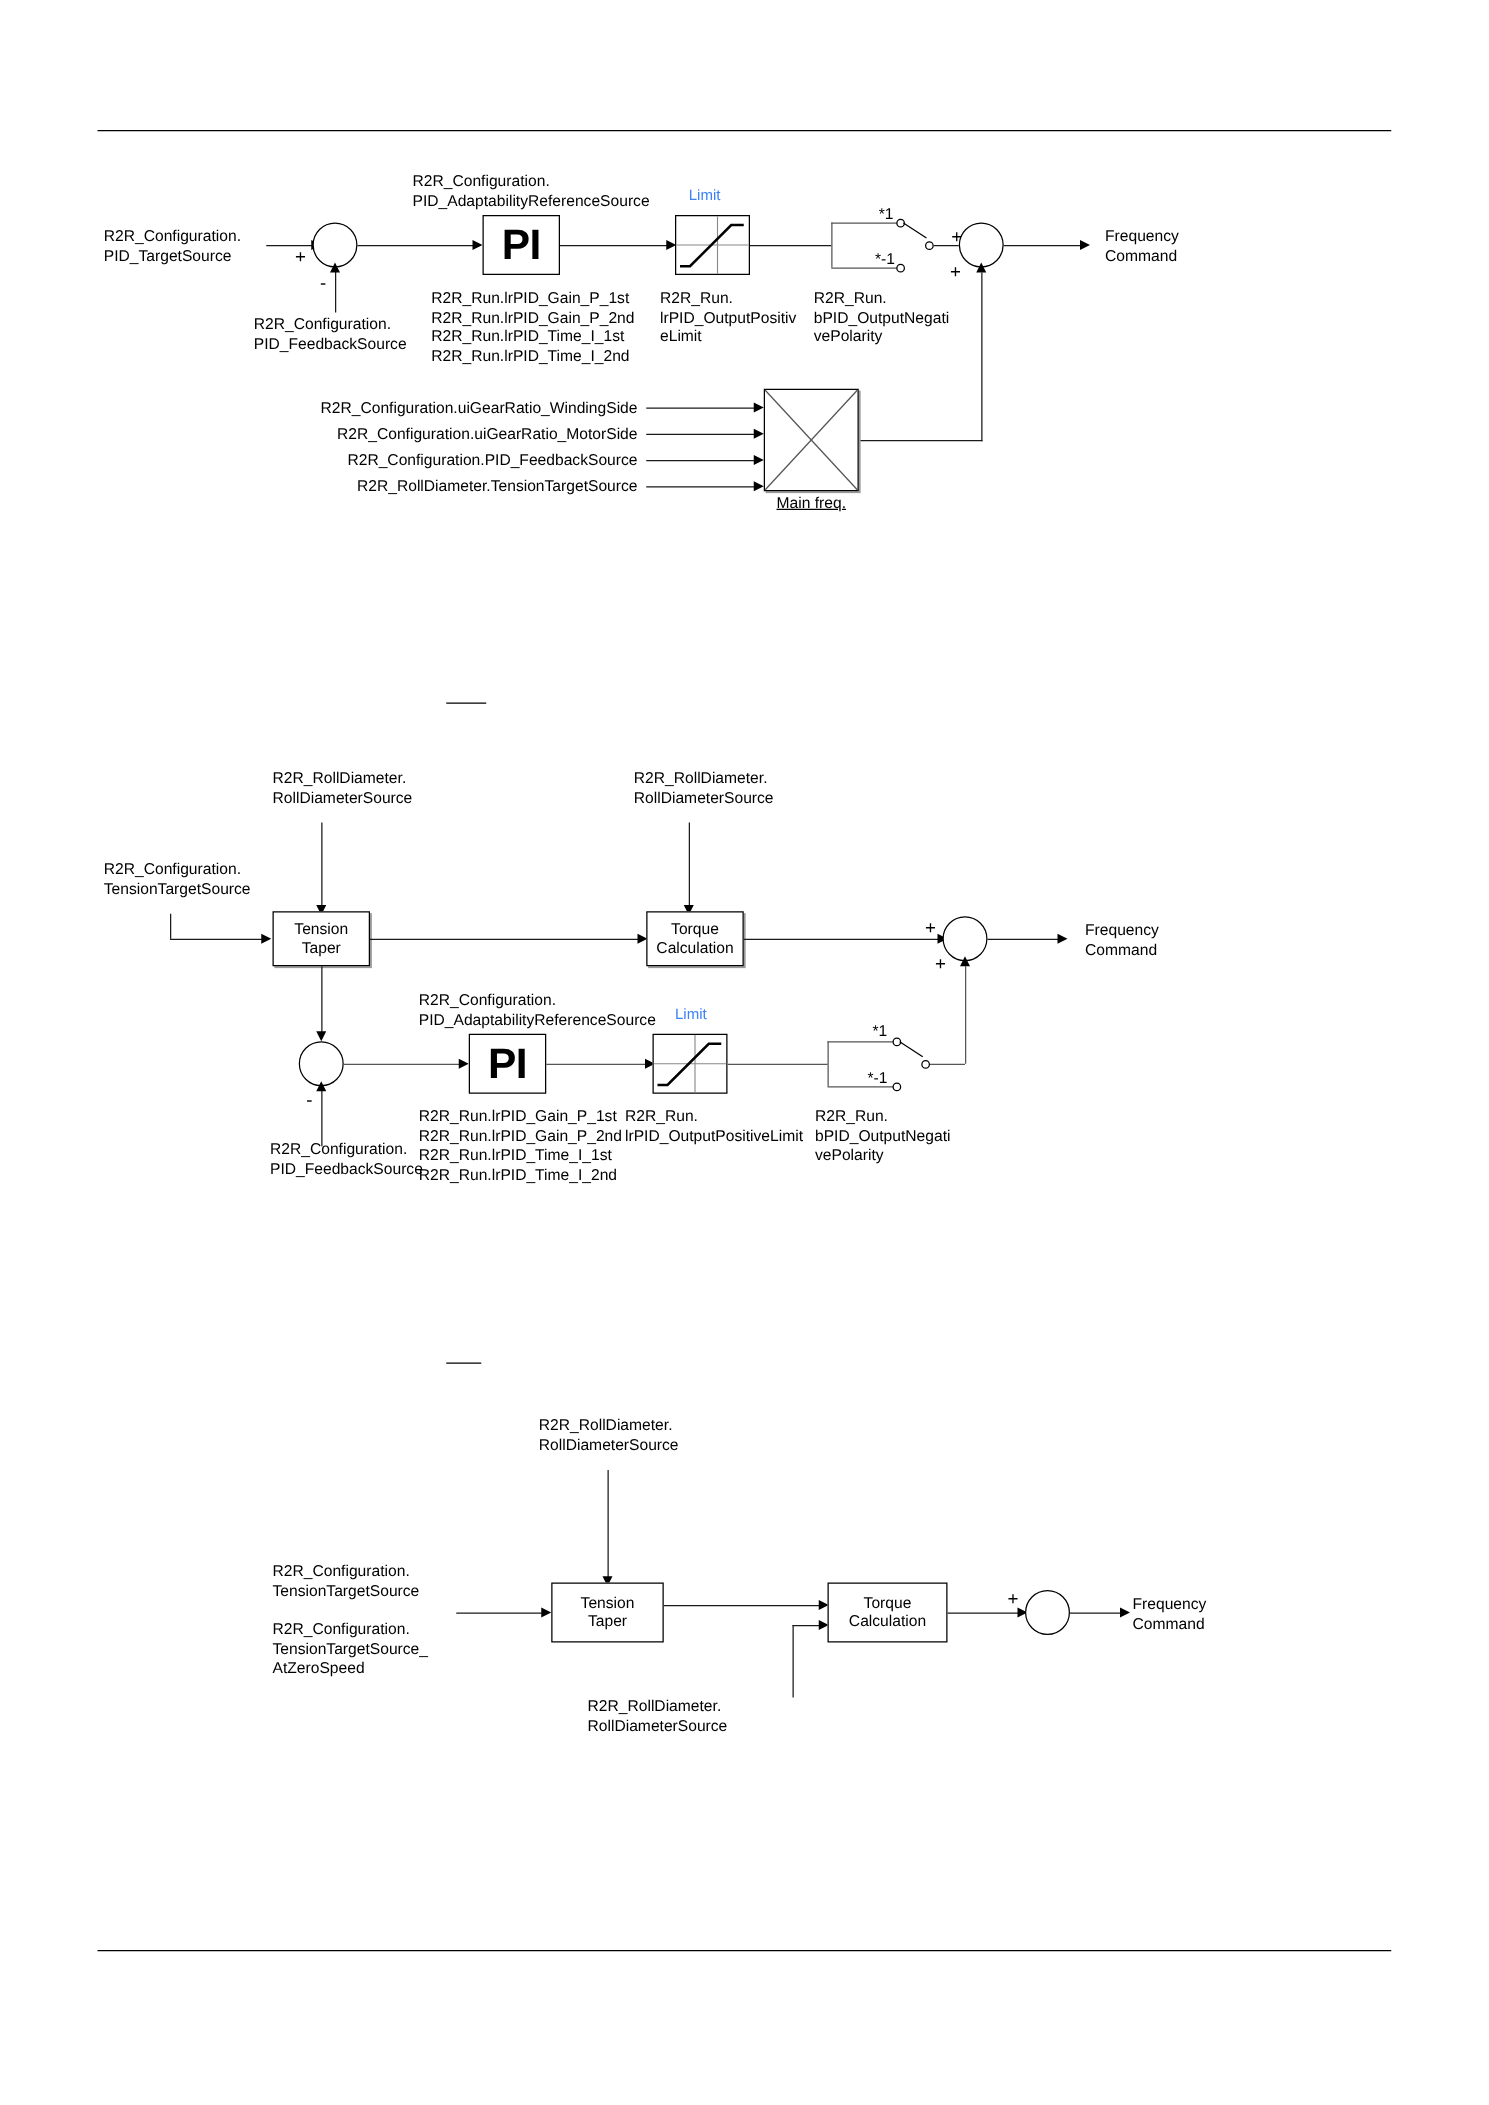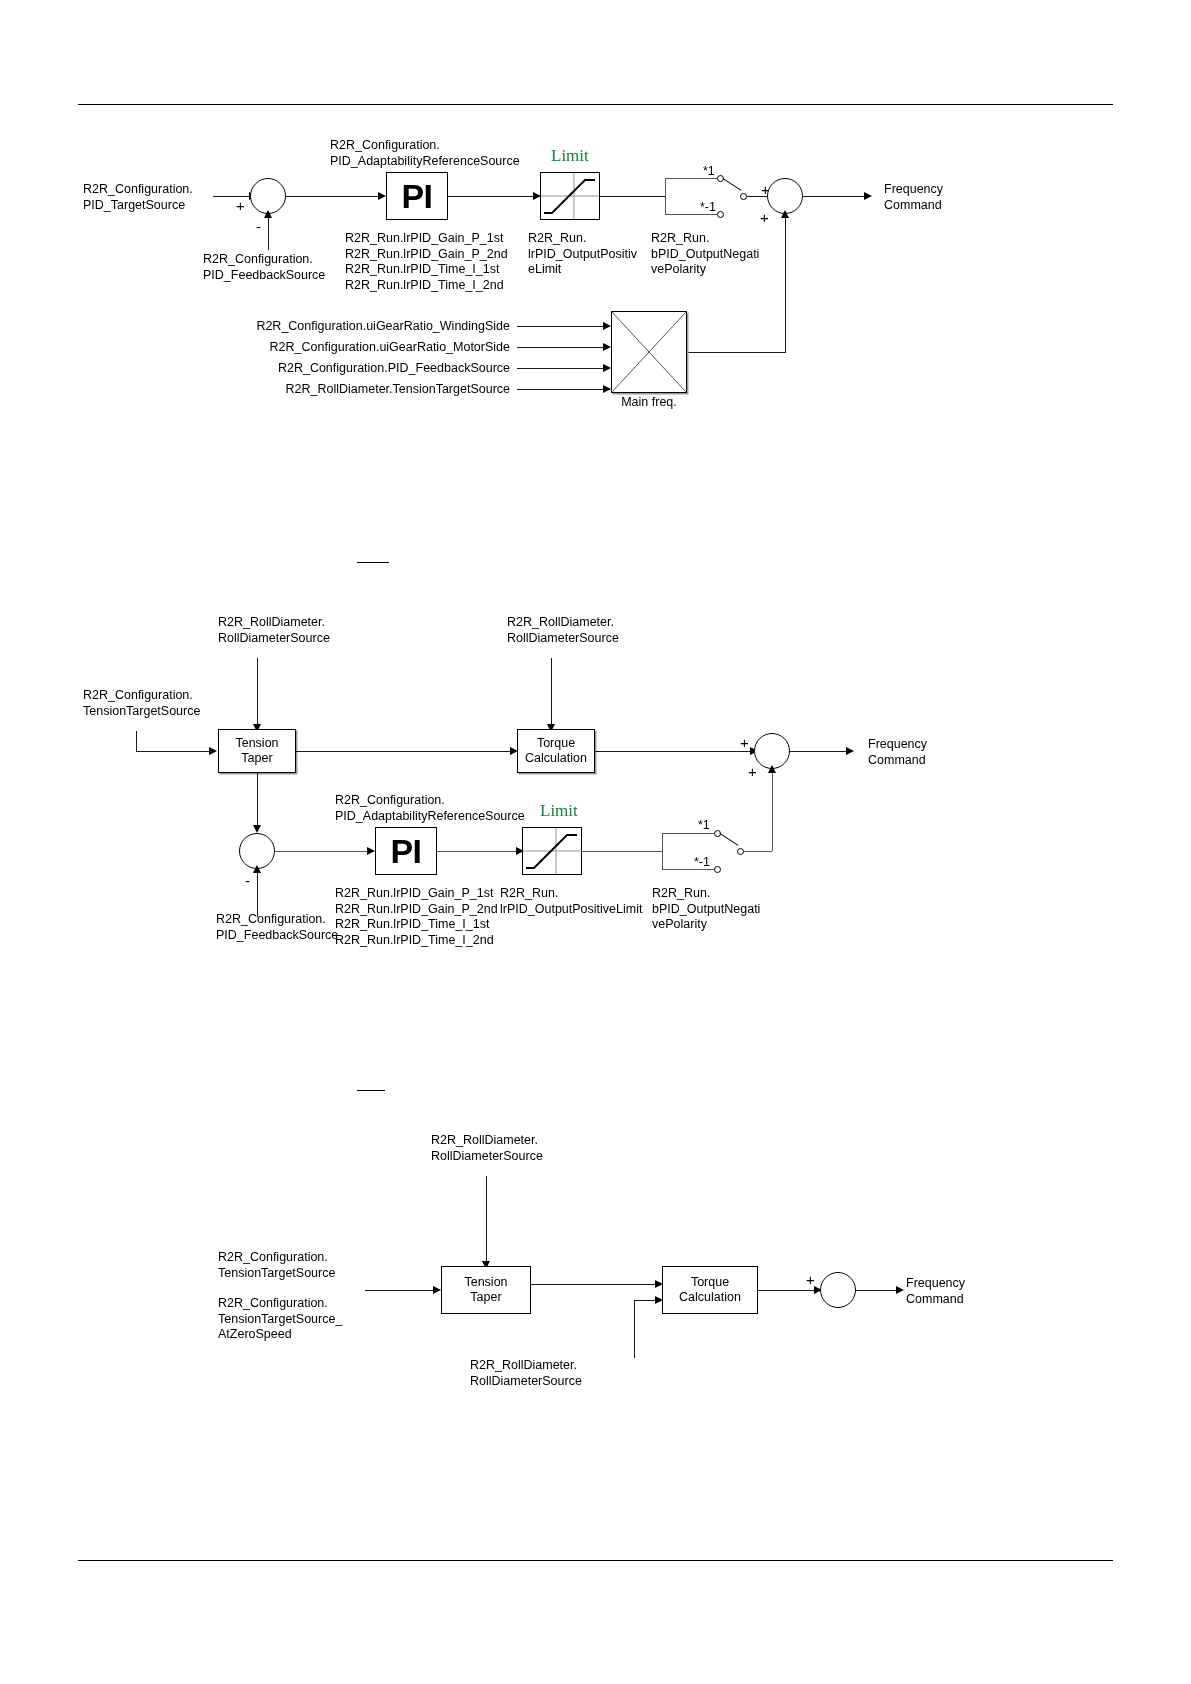--- a/index.html
+++ b/index.html
@@ -24,21 +24,21 @@
     background: #000000;
     height: 1px;
   }
   .lbl {
     position: absolute;
     font-size: 12.5px;
     line-height: 15.5px;
     white-space: pre;
     color: #000000;
   }
-  .lbl.c { text-align: center; }
+  .lbl.c { text-align: center; text-decoration: underline; }
   .lbl.r  { text-align: right; }
   .hline {
     position: absolute;
     height: 0;
     border-top: 1.3px solid #1a1a1a;
   }
   .vline {
     position: absolute;
     width: 0;
     border-left: 1.3px solid #1a1a1a;
@@ -100,25 +100,24 @@
     box-sizing: border-box;
   }
   .sign {
     position: absolute;
     font-size: 15px;
     line-height: 15px;
     color: #000;
   }
   .title-lbl {
     position: absolute;
-    font-size: 17px;
+    font-size: 12px;
     line-height: 18px;
-    color: #15803d;
+    color: #3b82f6;
     white-space: pre;
-    font-family: Liberation Serif, serif;
   }
   .limit-box {
     position: absolute;
     border: 1.4px solid #000;
     background: #fff;
     box-sizing: border-box;
   }
   .xbox {
     position: absolute;
     border: 1.4px solid #000;

